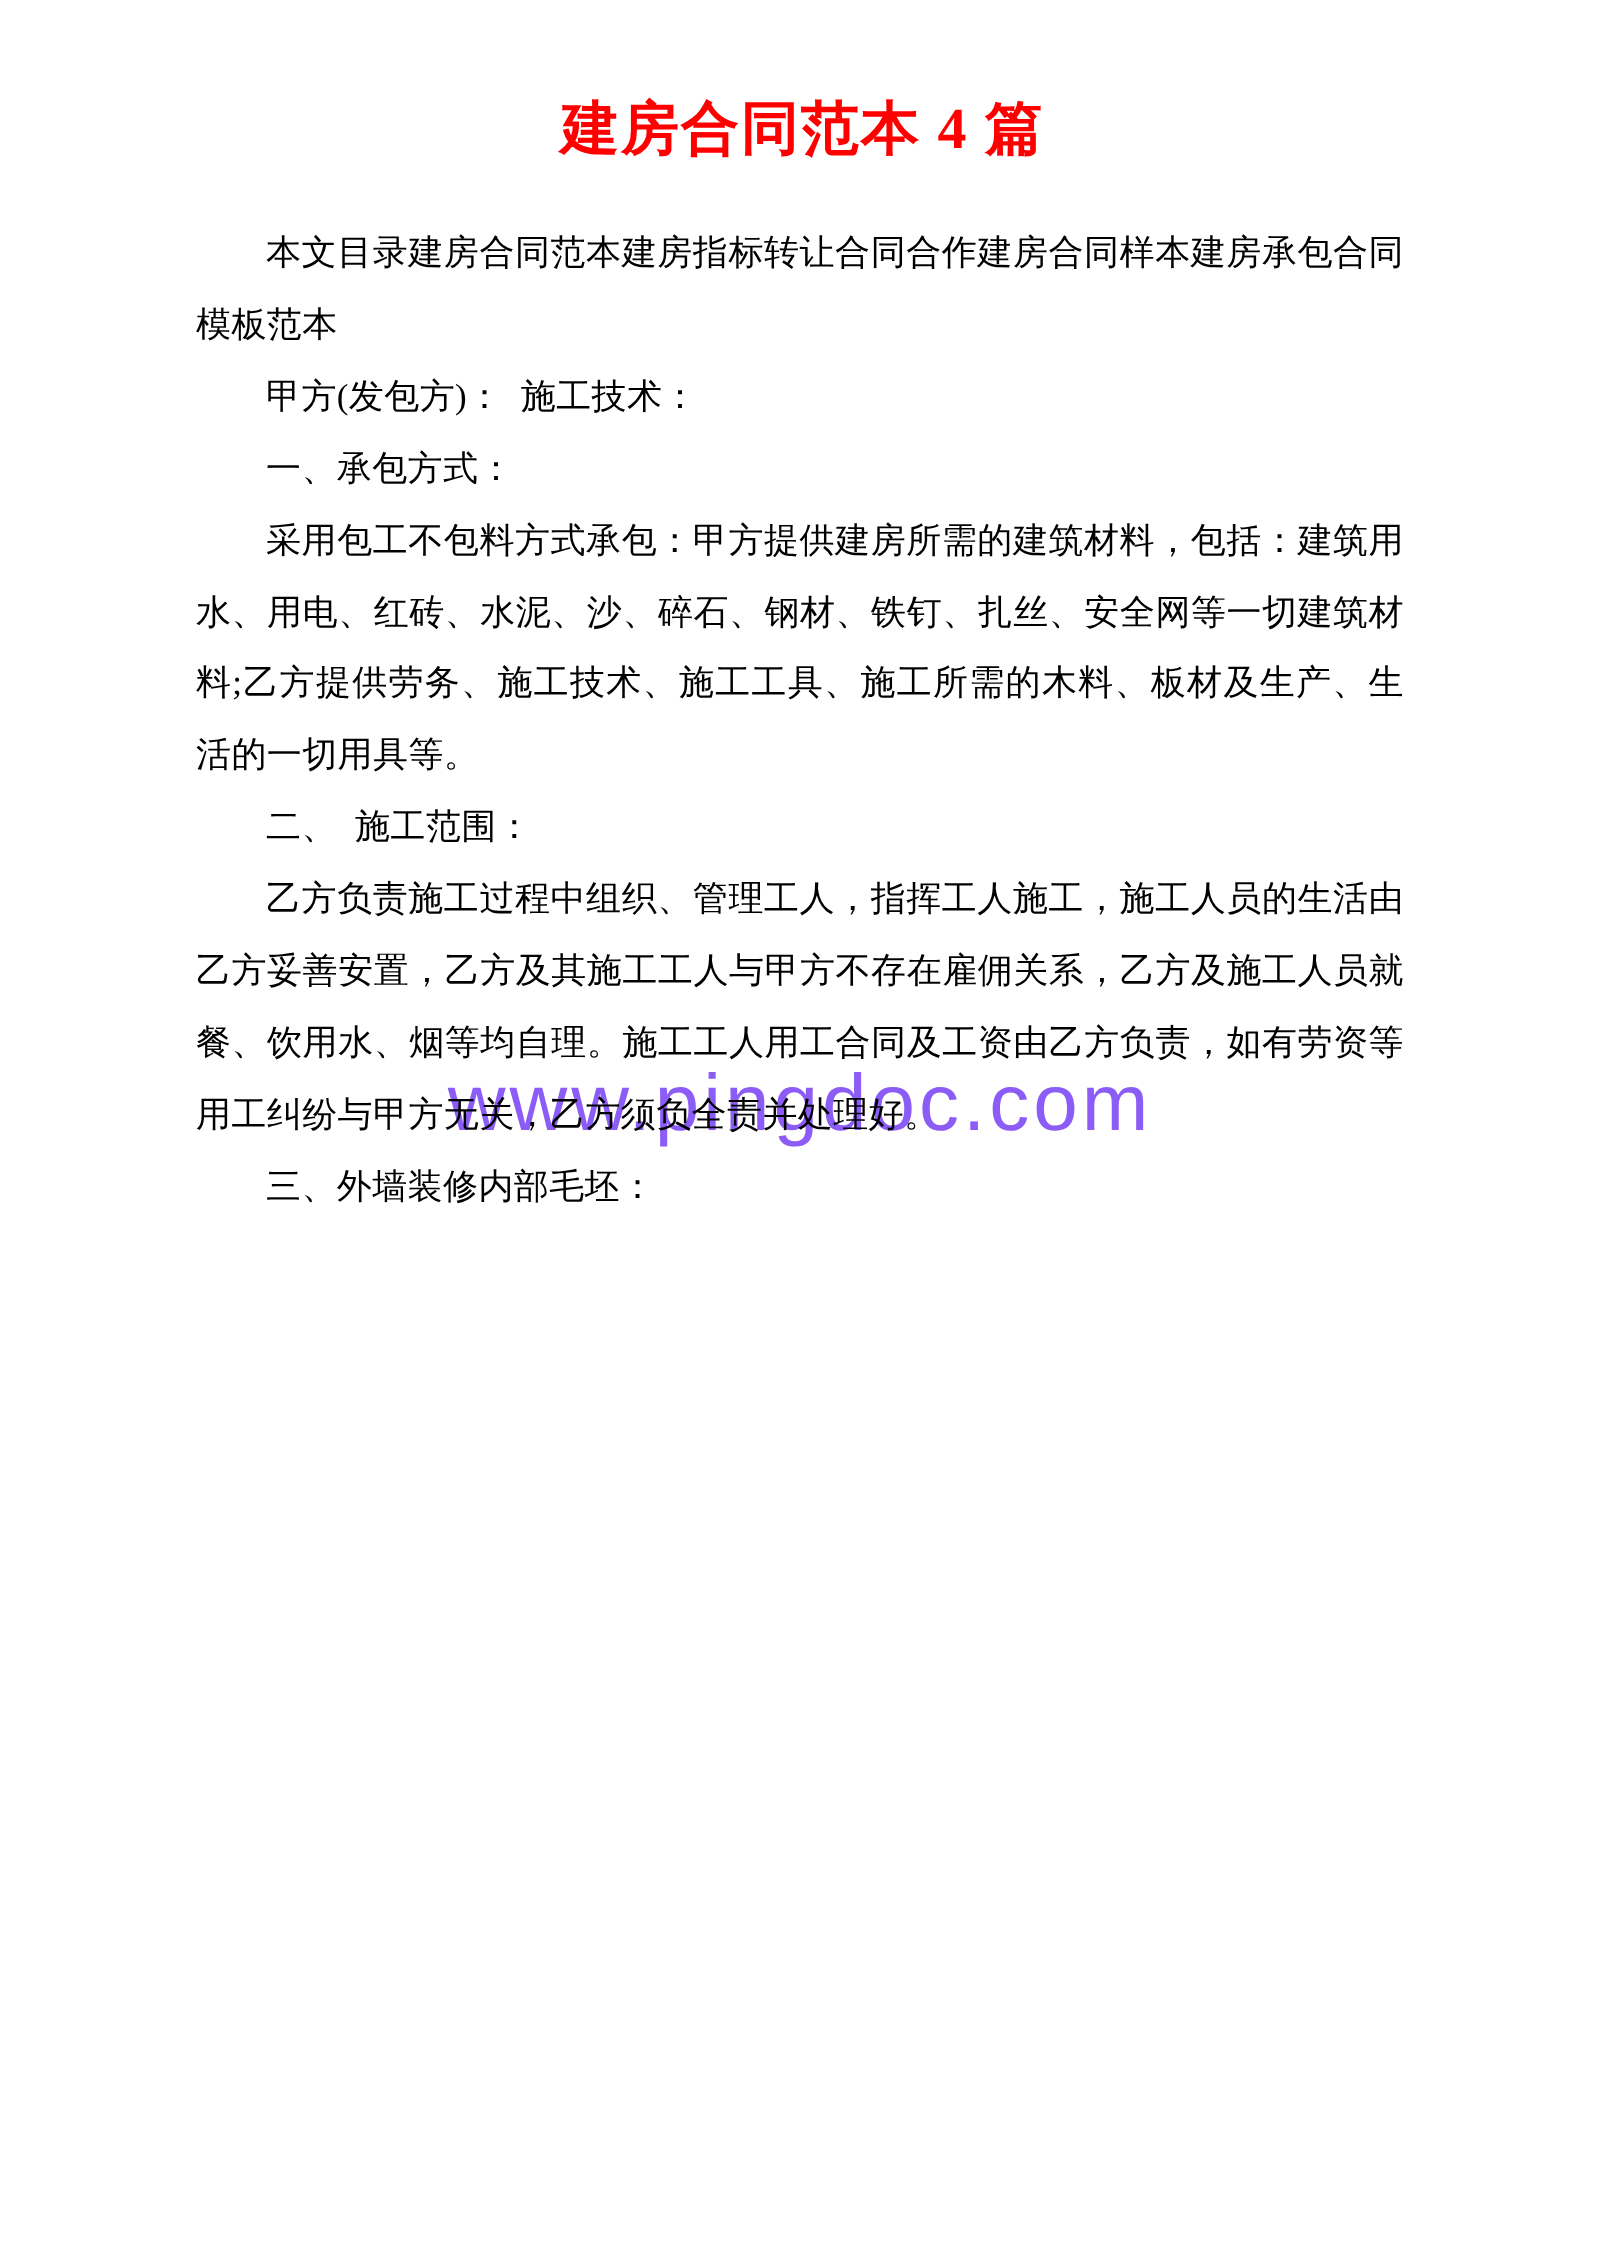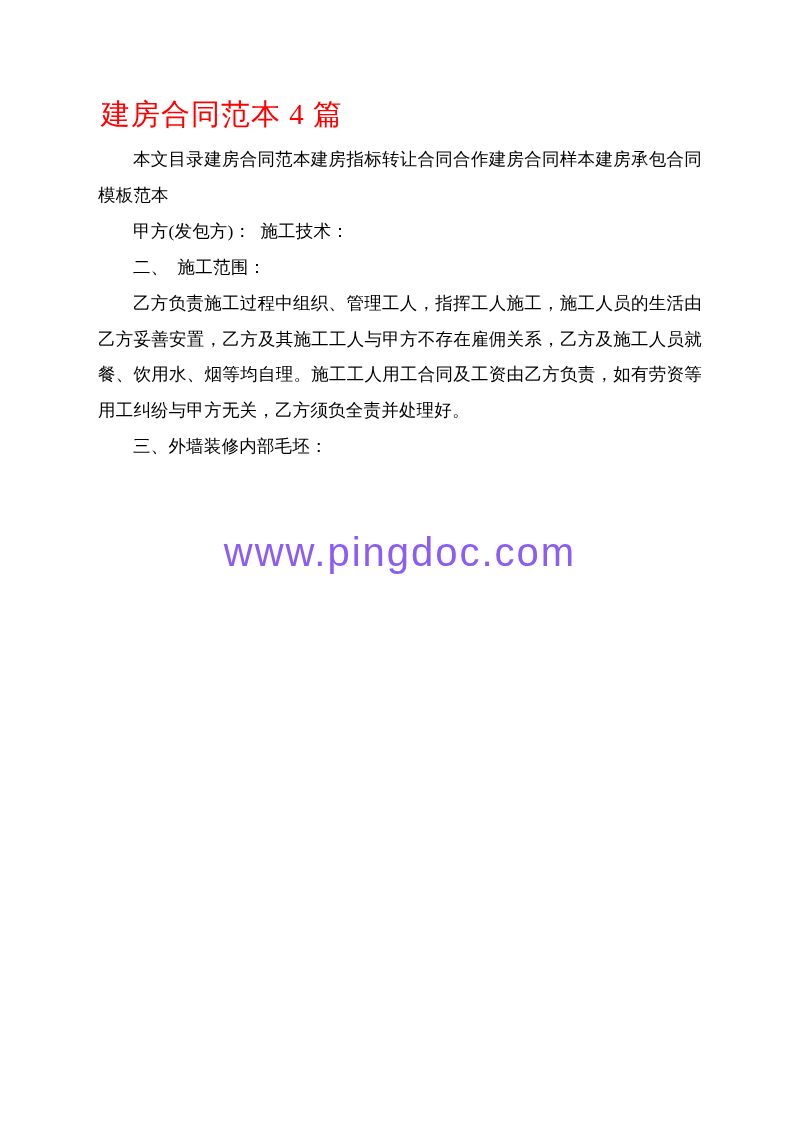--- a/index.html
+++ b/index.html
@@ -17,31 +17,31 @@
   }
   .page {
     position: relative;
     width: 800px;
     height: 1132px;
     box-sizing: border-box;
     padding: 0 98px;
   }
   .doc-title {
     margin: 0;
-    padding-top: 95px;
+    padding-top: 46px;
     font-size: 29px;
-    font-weight: normal;
+    font-weight: bold;
     color: #ff0000;
     letter-spacing: 1px;
     line-height: 1.35;
-    text-align: left;
+    text-align: center;
     padding-left: 3px;
   }
   .body-text {
-    margin-top: 8px;
+    margin-top: 24px;
   }
   .para {
     font-size: 17.5px;
     line-height: 2.05;
     text-align: justify;
     text-justify: inter-ideograph;
     margin: 0;
     letter-spacing: 0.2px;
     white-space: pre-wrap;
   }
@@ -73,19 +73,21 @@
 <div class="page">
 
   <div class="watermark">www.pingdoc.com</div>
 
   <div class="content-layer">
     <h1 class="doc-title">建房合同范本 4 篇</h1>
 
     <div class="body-text">
       <p class="para indent">本文目录建房合同范本建房指标转让合同合作建房合同样本建房承包合同模板范本</p>
       <p class="para indent">甲方(发包方)：  施工技术：</p>
+      <p class="para indent">一、承包方式：</p>
+      <p class="para indent">采用包工不包料方式承包：甲方提供建房所需的建筑材料，包括：建筑用水、用电、红砖、水泥、沙、碎石、钢材、铁钉、扎丝、安全网等一切建筑材料;乙方提供劳务、施工技术、施工工具、施工所需的木料、板材及生产、生活的一切用具等。</p>
       <p class="para indent">二、  施工范围：</p>
       <p class="para indent">乙方负责施工过程中组织、管理工人，指挥工人施工，施工人员的生活由乙方妥善安置，乙方及其施工工人与甲方不存在雇佣关系，乙方及施工人员就餐、饮用水、烟等均自理。施工工人用工合同及工资由乙方负责，如有劳资等用工纠纷与甲方无关，乙方须负全责并处理好。</p>
       <p class="para indent">三、外墙装修内部毛坯：</p>
     </div>
   </div>
 
 </div>
 
 </body></html>

